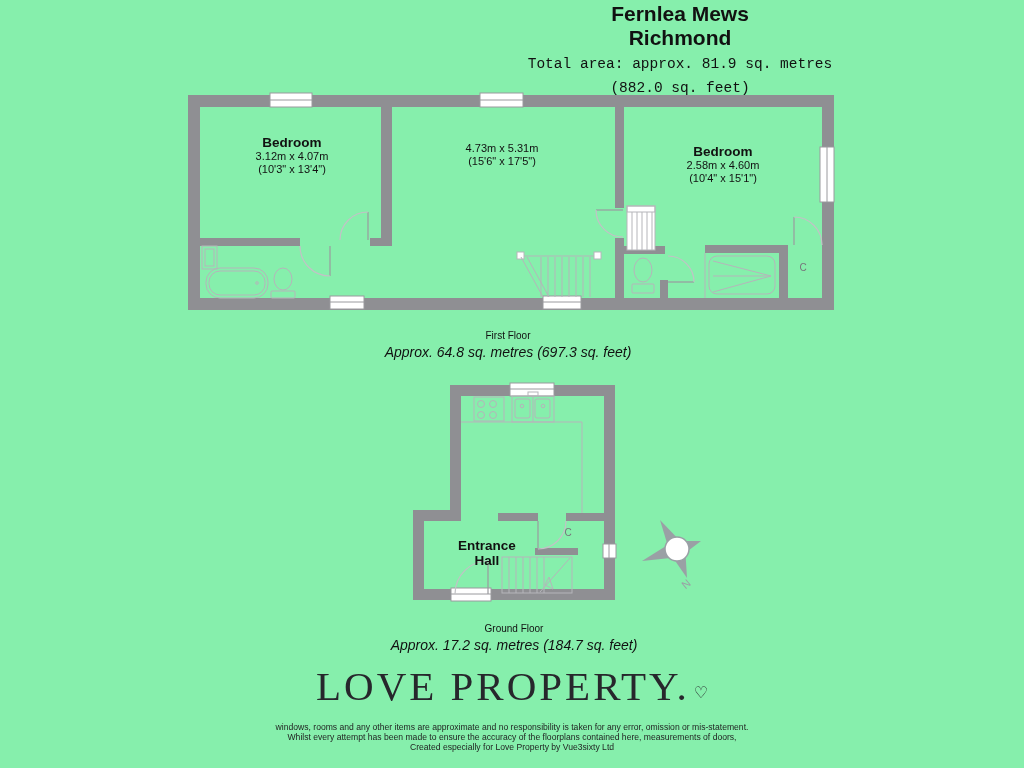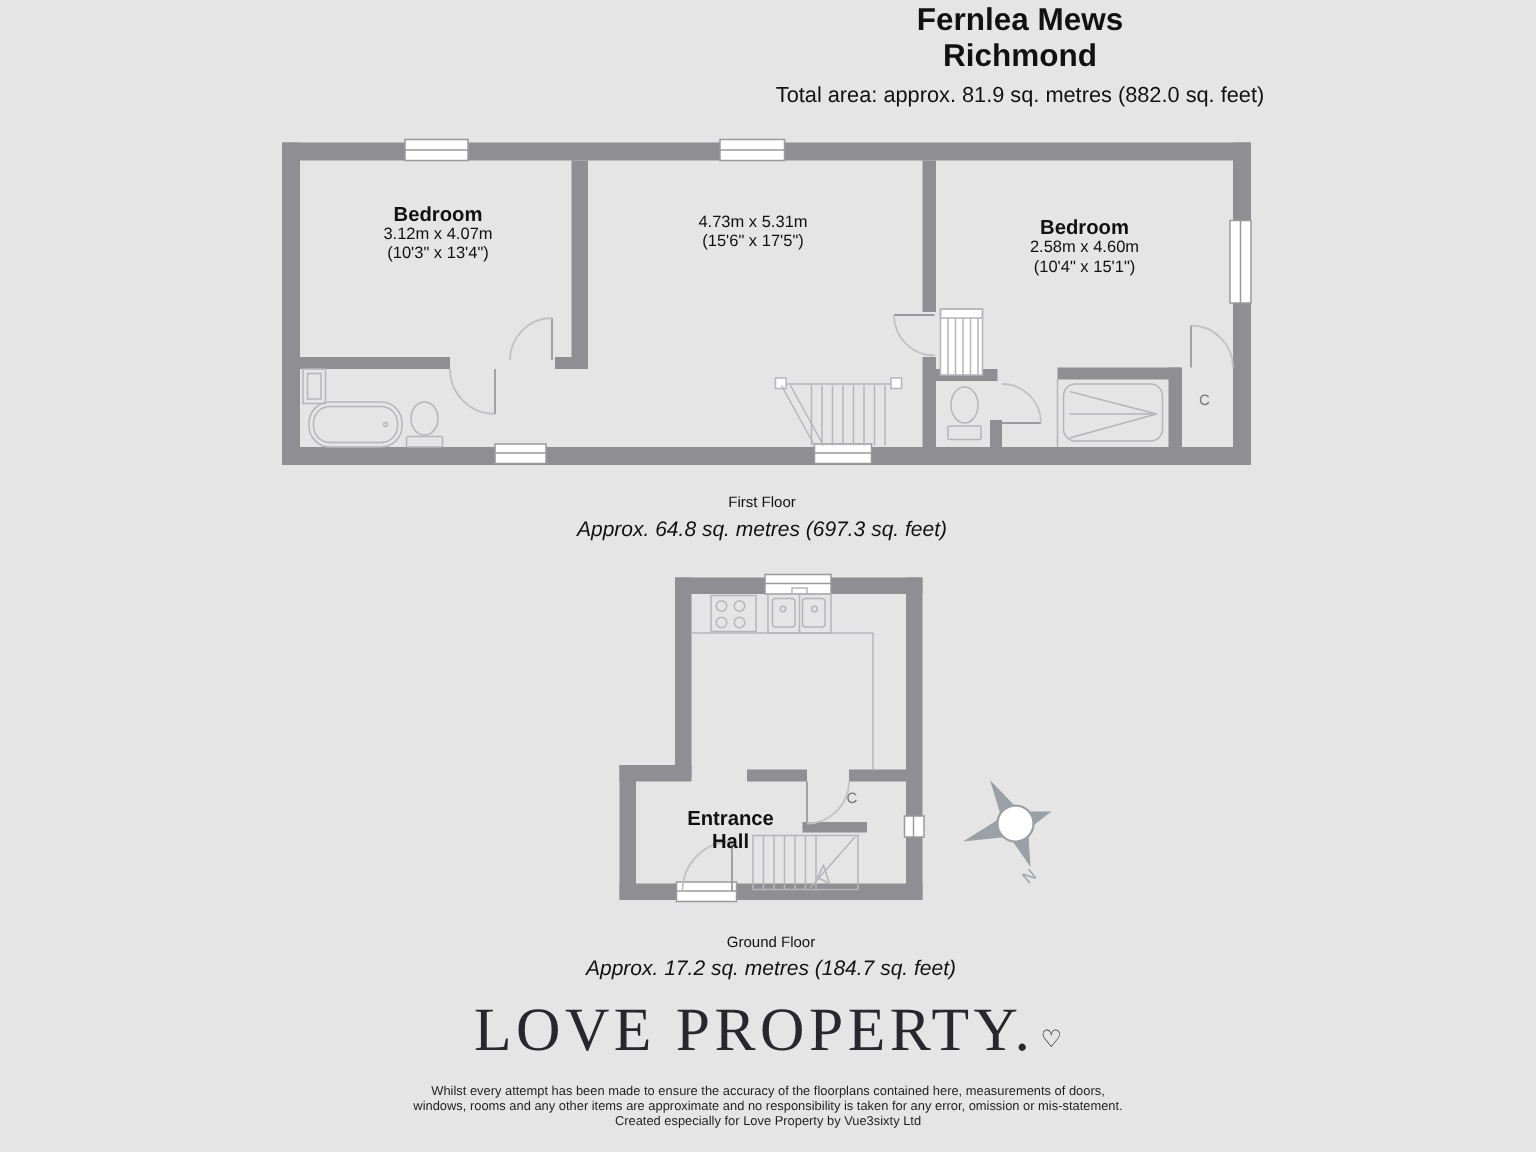--- a/index.html
+++ b/index.html
@@ -1,34 +1,34 @@
 <!DOCTYPE html>
 <html style="--wall: #8f8f93; --winline: #9a9a9e; --arc: #c2c2c6; --fixture: #b5b5ba; --text: #111111; --muted: #76767b; --compass: #9aa0a5; --logo: #27272c;"><head>
 <meta charset="utf-8">
 <style>
   :root{
     --wall:#8f8f93; --winline:#9a9a9e; --arc:#c2c2c6; --fixture:#b5b5ba;
     --text:#111111; --muted:#76767b; --compass:#9aa0a5; --logo:#27272c;
   }
   html,body{margin:0;padding:0;background:#fff;}
-  #page{position:relative;width:1024px;height:768px;background:#e5e5e5;overflow:hidden;
+  #page{position:relative;width:1024px;height:768px;background:#86efac;overflow:hidden;
         font-family:"Liberation Sans",sans-serif;color:var(--text);}
   .abs{position:absolute;}
   svg{position:absolute;overflow:visible;}
   .wall{fill:var(--wall);}
   .winrect{fill:#ffffff;stroke:var(--winline);stroke-width:1;}
   .winline{stroke:var(--winline);stroke-width:1;fill:none;}
   .arc{stroke:var(--arc);stroke-width:1.2;fill:none;}
   .leaf{stroke:var(--winline);stroke-width:1.2;fill:none;}
   .fx{stroke:var(--fixture);stroke-width:1;fill:none;}
   .fxw{stroke:var(--fixture);stroke-width:1;fill:#ffffff;}
   .star{fill:var(--compass);}
   .title-block{text-align:center;line-height:24px;}
   .title-line{font-size:21px;font-weight:bold;}
-  .total-area{font-size:14.5px;font-weight:normal;margin-top:2px;}
+  .total-area{font-size:14.5px;font-weight:normal;margin-top:2px;font-family:Liberation Mono, monospace;}
   .room-label{text-align:center;}
   .room-name{font-size:13.5px;font-weight:bold;line-height:15px;white-space:pre-line;}
   .room-dims{font-size:11px;line-height:12.5px;white-space:pre-line;}
   .c-label{font-size:10px;color:var(--muted);text-align:center;}
   .floor-caption{text-align:center;}
   .floor-name{font-size:10px;line-height:15px;}
   .floor-area{font-size:14px;line-height:11px;margin-top:4px;font-style:italic;}
   .logo{ text-align:center;font-family:"Liberation Serif",serif;font-size:41px;
          letter-spacing:3px;color:var(--logo);line-height:48px;white-space:nowrap;}
   .logo .heart{font-size:16px;letter-spacing:0;margin-left:4px;vertical-align:2px;}
@@ -226,18 +226,18 @@
     <polygon class="star" points="687,578 669,552 685,546"></polygon>
     <circle cx="677" cy="549" r="12" fill="#ffffff" stroke="#9aa0a5" stroke-width="1.5"></circle>
     <text class="compass-n" x="681" y="589" transform="rotate(-40 684 583)">N</text>
   </svg>
 
   <div class="abs logo" style="left:262px;top:662px;width:500px;">
     <span>LOVE PROPERTY.</span><span class="heart">♡</span>
   </div>
 
   <div class="abs disclaimer" style="left:102px;top:722px;width:820px;">
+    <div>windows, rooms and any other items are approximate and no responsibility is taken for any error, omission or mis-statement.</div>
     <div>Whilst every attempt has been made to ensure the accuracy of the floorplans contained here, measurements of doors,</div>
-    <div>windows, rooms and any other items are approximate and no responsibility is taken for any error, omission or mis-statement.</div>
     <div>Created especially for Love Property by Vue3sixty Ltd</div>
   </div>
 
 </div>
 
 </body></html>

